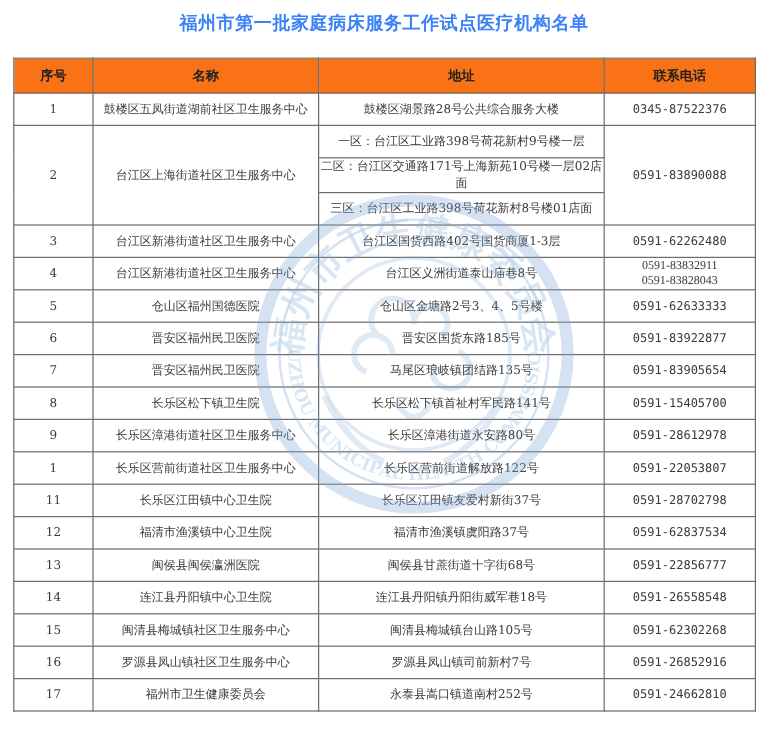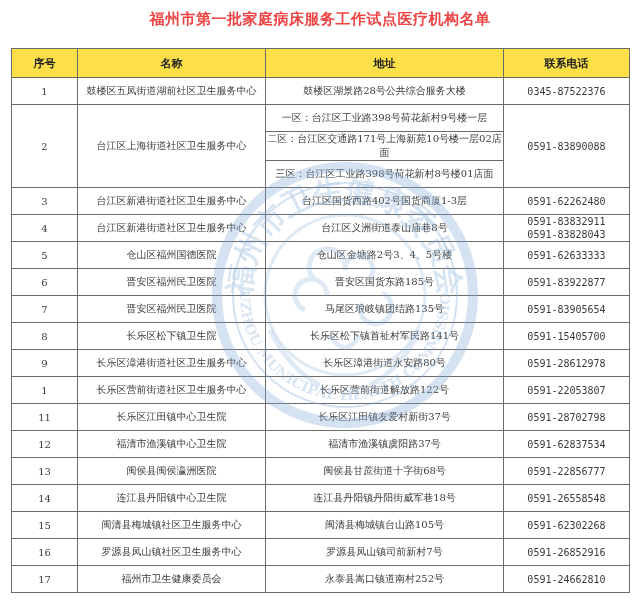--- a/index.html
+++ b/index.html
@@ -1,28 +1,28 @@
 <!DOCTYPE html>
 <html><head>
 <meta charset="utf-8">
 <style>
   html, body { margin: 0; padding: 0; background: #ffffff; }
   body { width: 640px; height: 610px; position: relative; overflow: hidden;
          font-family: "DejaVu Serif", "Liberation Serif", serif; color: #333; }
   .title { position: absolute; top: 10px; left: 0; width: 640px; text-align: center;
-           font-size: 15px; font-weight: bold; color: #ef4444; letter-spacing: 0.5px; }
+           font-size: 15px; font-weight: bold; color: #3b82f6; letter-spacing: 0.5px; }
   table.list { position: absolute; top: 48px; left: 11px; width: 618px;
                border-collapse: collapse; table-layout: fixed; }
   table.list th, table.list td { border: 1px solid #6b6b6b; text-align: center;
                font-size: 10px; padding: 0; color: #3a3a3a; }
-  table.list th { background: #fde047; height: 28px; font-weight: bold; font-size: 11px; color: #222; }
+  table.list th { background: #f97316; height: 28px; font-weight: bold; font-size: 11px; color: #222; }
   table.list td { height: 26px; }
   td.addr-sub { text-align: left; padding-left: 3px; height: 26px; }
   td.phone { font-family: "DejaVu Sans Mono", "Liberation Mono", monospace; font-size: 9.5px; }
-  .phone-line { display: block; line-height: 13px; }
+  .phone-line { display: block; line-height: 13px; font-family: Liberation Serif, serif; }
   .seal { position: absolute; left: 210px; top: 160px; width: 270px; height: 270px;
           pointer-events: none; opacity: 0.55; }
 </style>
 </head>
 <body>
 
 <div class="title">福州市第一批家庭病床服务工作试点医疗机构名单</div>
 
 <table class="list">
   <colgroup>

